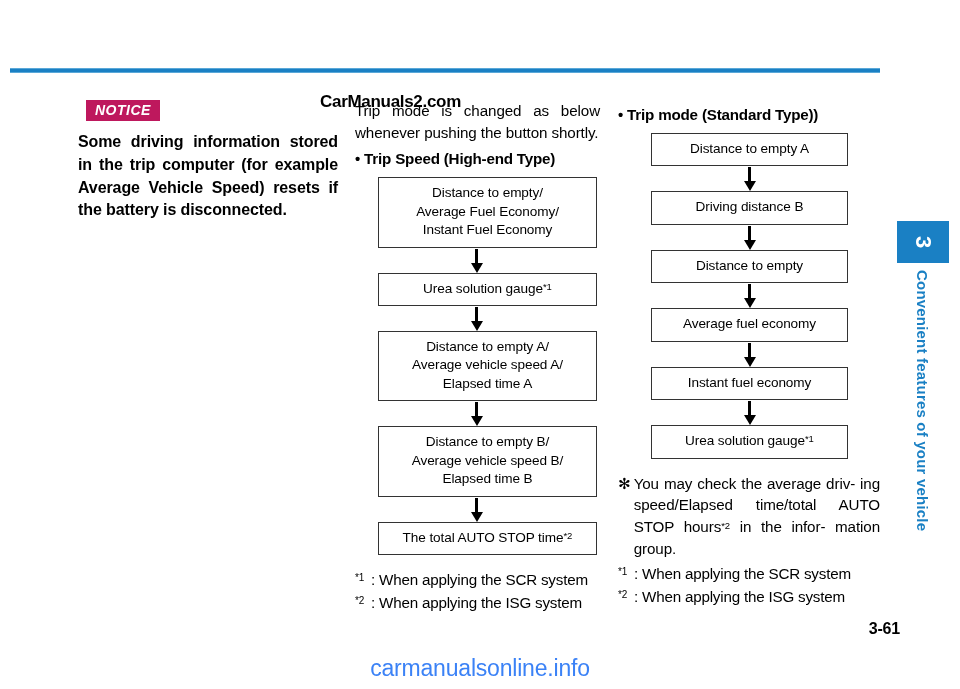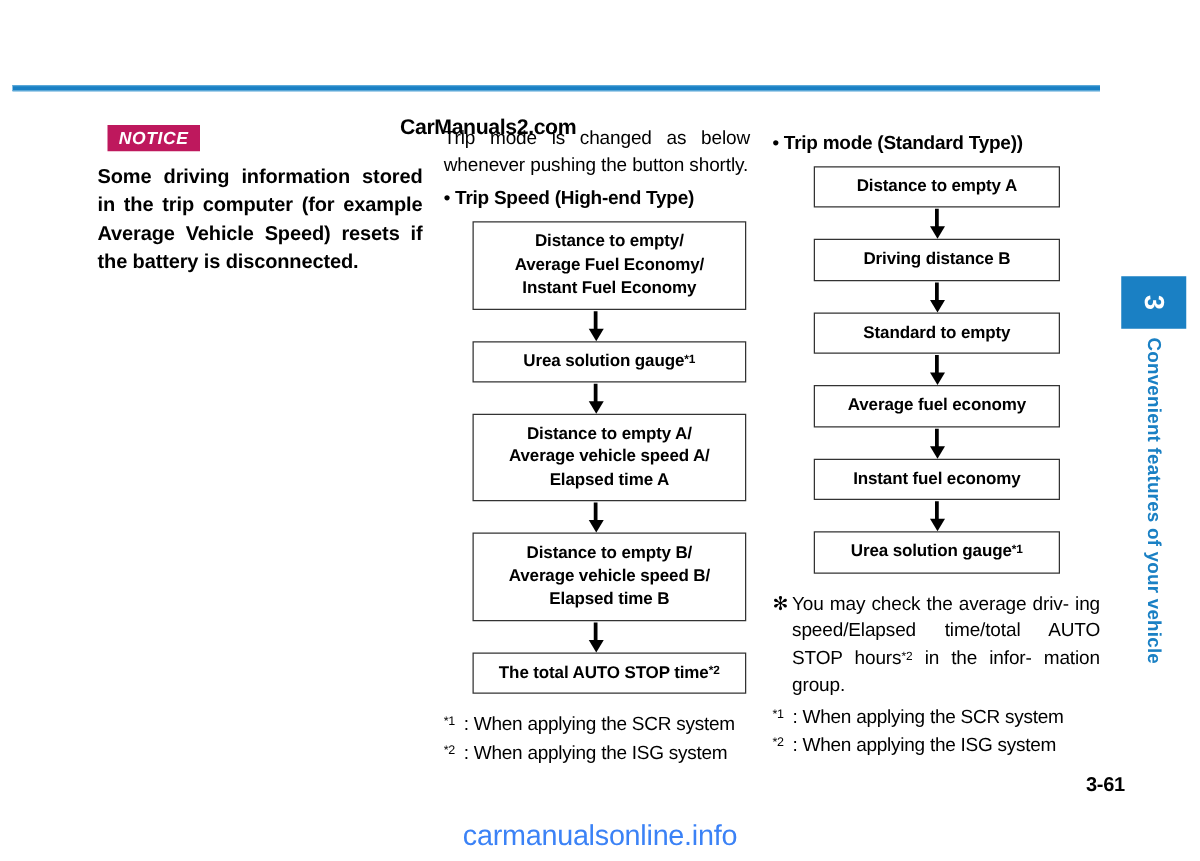--- a/index.html
+++ b/index.html
@@ -110,21 +110,20 @@
   .flow { margin-top: 10px; }
   .flow-box {
     border: 1.6px solid #333333;
     background: #ffffff;
     text-align: center;
     font-size: 13.6px;
     line-height: 1.36;
     padding: 6px 4px 7px 4px;
     box-sizing: border-box;
     letter-spacing: -0.1px;
-    font-weight: bold;
   }
   #flow-high .flow-box { width: 219px; margin-left: 23px; }
   #flow-std  .flow-box { width: 197px; margin-left: 33px; }
 
   .flow-arrow {
     height: 25px;
     position: relative;
   }
   #flow-high .flow-arrow { margin-left: 23px; width: 197px; }
   #flow-std  .flow-arrow { margin-left: 33px; width: 197px; }
@@ -336,21 +335,21 @@
           <i class="head"></i>
         </div>
       <div class="flow-box">
         <span>Driving distance B</span>
       </div>
       <div class="flow-arrow">
           <i class="shaft"></i>
           <i class="head"></i>
         </div>
       <div class="flow-box">
-        <span>Standard to empty</span>
+        <span>Distance to empty</span>
       </div>
       <div class="flow-arrow">
           <i class="shaft"></i>
           <i class="head"></i>
         </div>
       <div class="flow-box">
         <span>Average fuel economy</span>
       </div>
       <div class="flow-arrow">
           <i class="shaft"></i>

